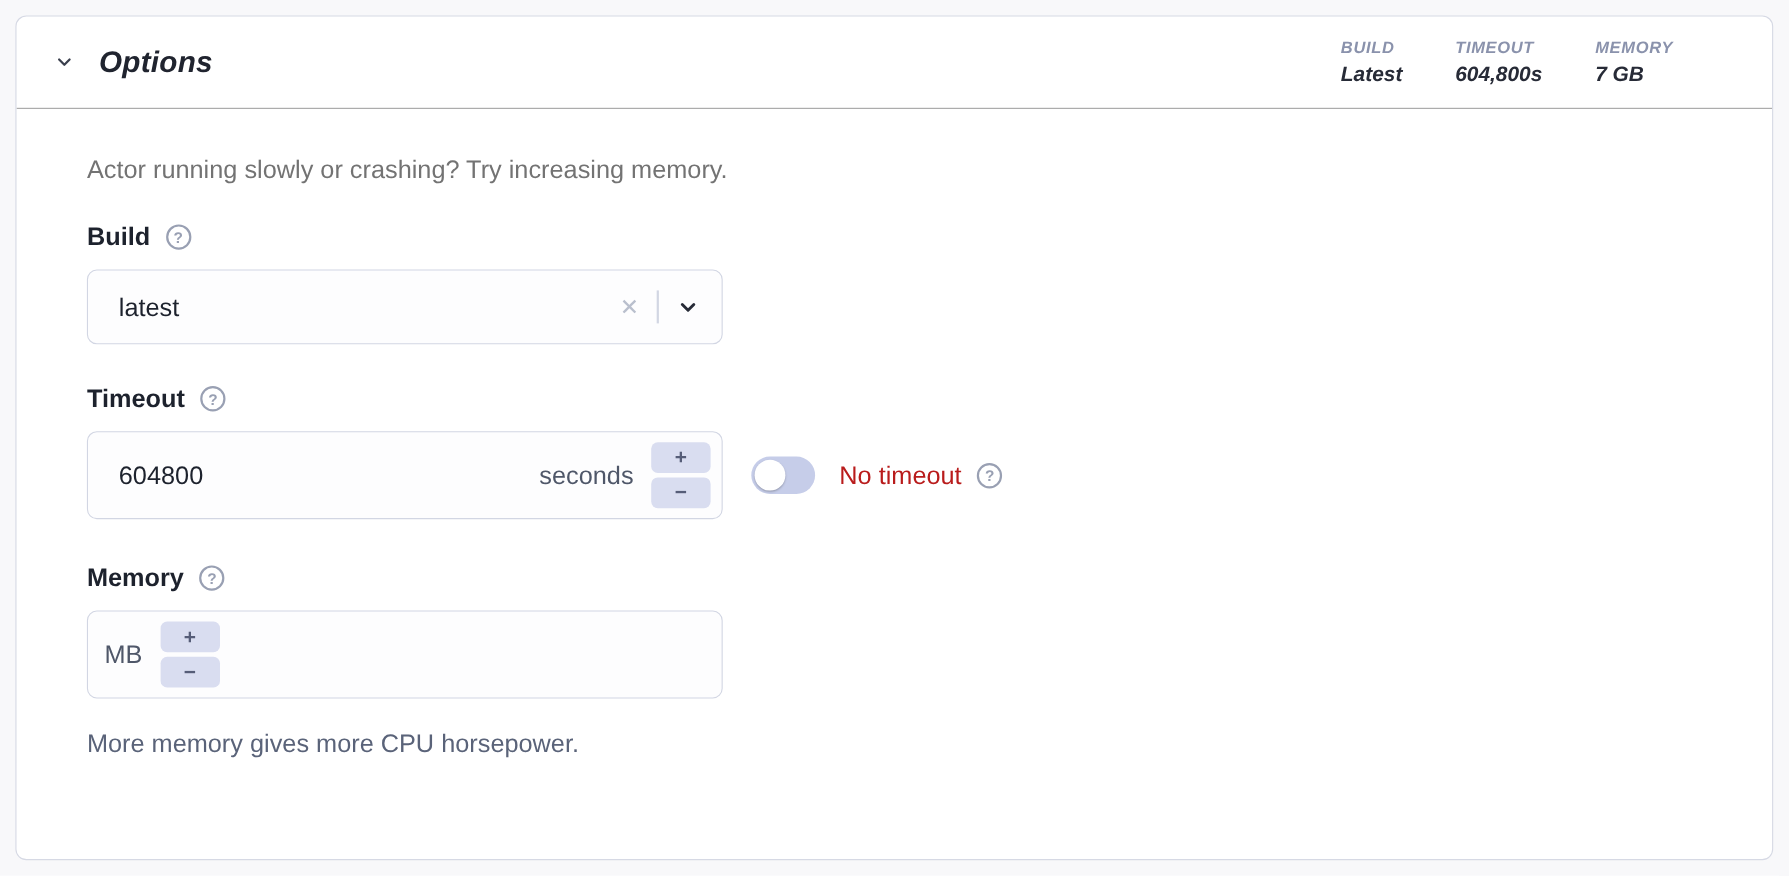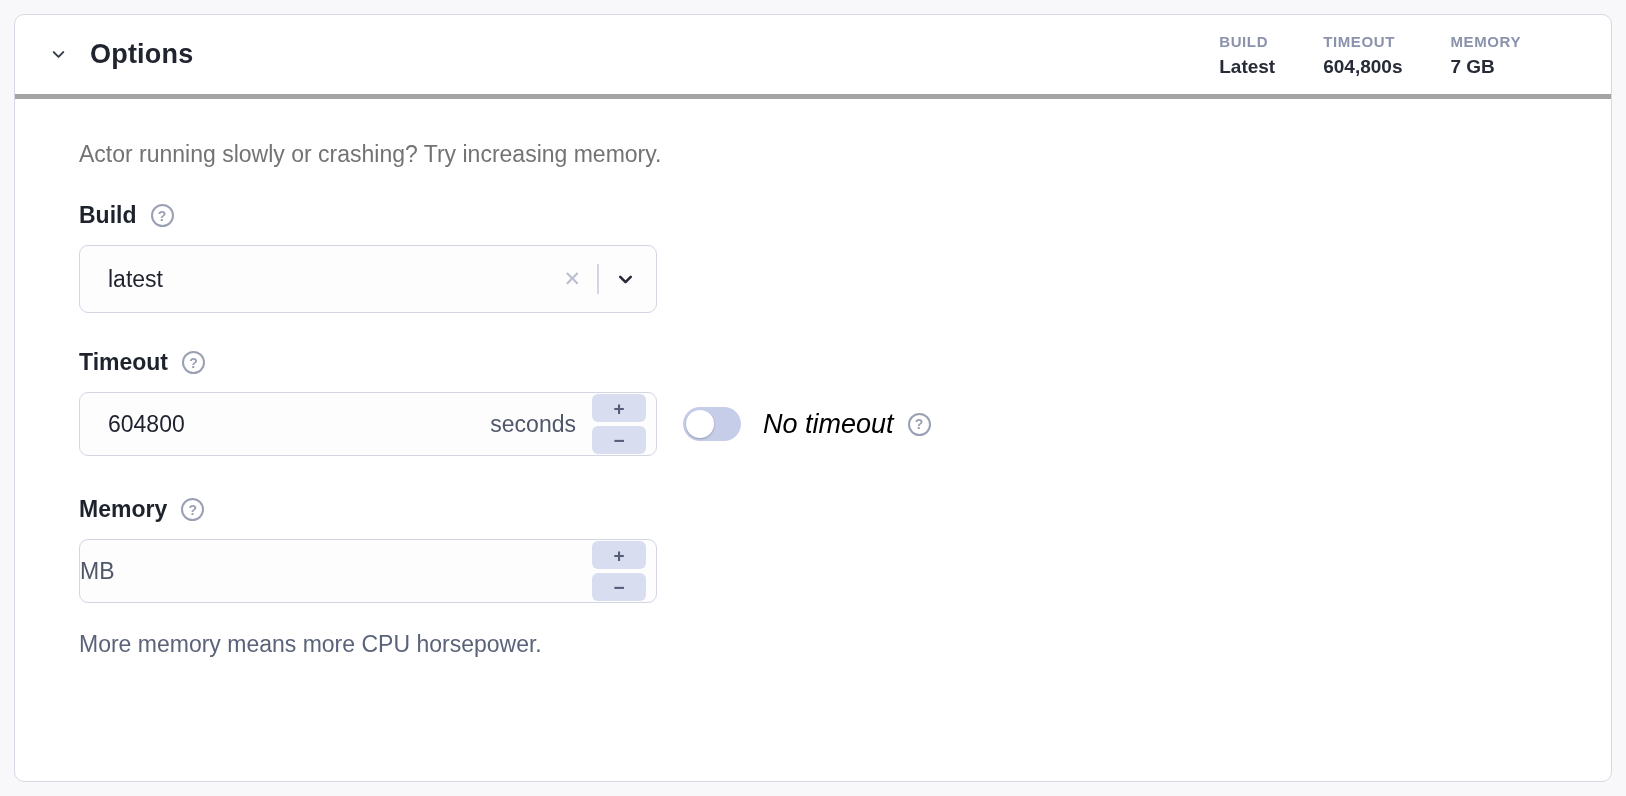--- a/index.html
+++ b/index.html
@@ -22,21 +22,22 @@
     background: #ffffff;
     border: 1px solid #d6d9e4;
     border-radius: 10px;
     overflow: hidden;
   }
   .card-header {
     height: 84px;
     display: flex;
     align-items: center;
     padding: 0 90px 0 34px;
-    border-bottom: 5px solid #a3a3a3;
+    border-bottom: 1px solid #a3a3a3;
+    font-style: italic;
   }
   .chev-icon {
     display: inline-flex;
     margin-right: 22px;
     cursor: pointer;
   }
   .title {
     margin: 0;
     font-size: 27px;
     font-weight: 700;
@@ -135,45 +136,45 @@
     cursor: pointer;
   }
   .row {
     display: flex;
     align-items: center;
     margin-bottom: 40px;
   }
   .row.mb-small { margin-bottom: 22px; }
   .num-input {
     width: 578px;
-    height: 64px;
+    height: 80px;
     border: 1px solid #d2d6e3;
     border-radius: 9px;
     background: #fdfdfe;
     display: flex;
     align-items: center;
     padding-right: 10px;
     flex: none;
-    justify-content: space-between;
   }
   .num-input input {
     flex: 1;
     min-width: 0;
     border: none;
     outline: none;
     background: transparent;
     font-family: inherit;
     font-size: 23px;
     color: #1d222d;
     padding-left: 28px;
   }
   .suffix {
     font-size: 23px;
     color: #4f5769;
     margin-right: 16px;
+    margin-left: 15px;
   }
   .stepper {
     display: flex;
     flex-direction: column;
     gap: 4px;
     flex: none;
   }
   .step-btn {
     width: 54px;
     height: 28px;
@@ -205,24 +206,23 @@
     position: absolute;
     left: 3px;
     top: 3px;
     width: 28px;
     height: 28px;
     border-radius: 50%;
     background: #ffffff;
     box-shadow: 0 1px 2px rgba(0,0,0,0.25);
   }
   .toggle-label {
-    font-size: 27px;
-    color: #000000;
+    font-size: 23px;
+    color: #b91c1c;
     margin-left: 22px;
-    font-style: italic;
   }
   .row .help-icon { margin-left: 14px; }
   .help-text {
     margin: 0;
     font-size: 23px;
     color: #5a6379;
     line-height: 1.68;
   }
 </style>
 </head>
@@ -309,18 +309,18 @@
                 <span>+</span>
               </button>
             <button class="step-btn">
                 <span>−</span>
               </button>
           </div>
         </div>
       </div>
 
       <p class="help-text">
-        <span>More memory means more CPU horsepower.</span><br>
+        <span>More memory gives more CPU horsepower.</span><br>
       </p>
     </div>
 
   </section>
 </div>
 
 </body></html>

